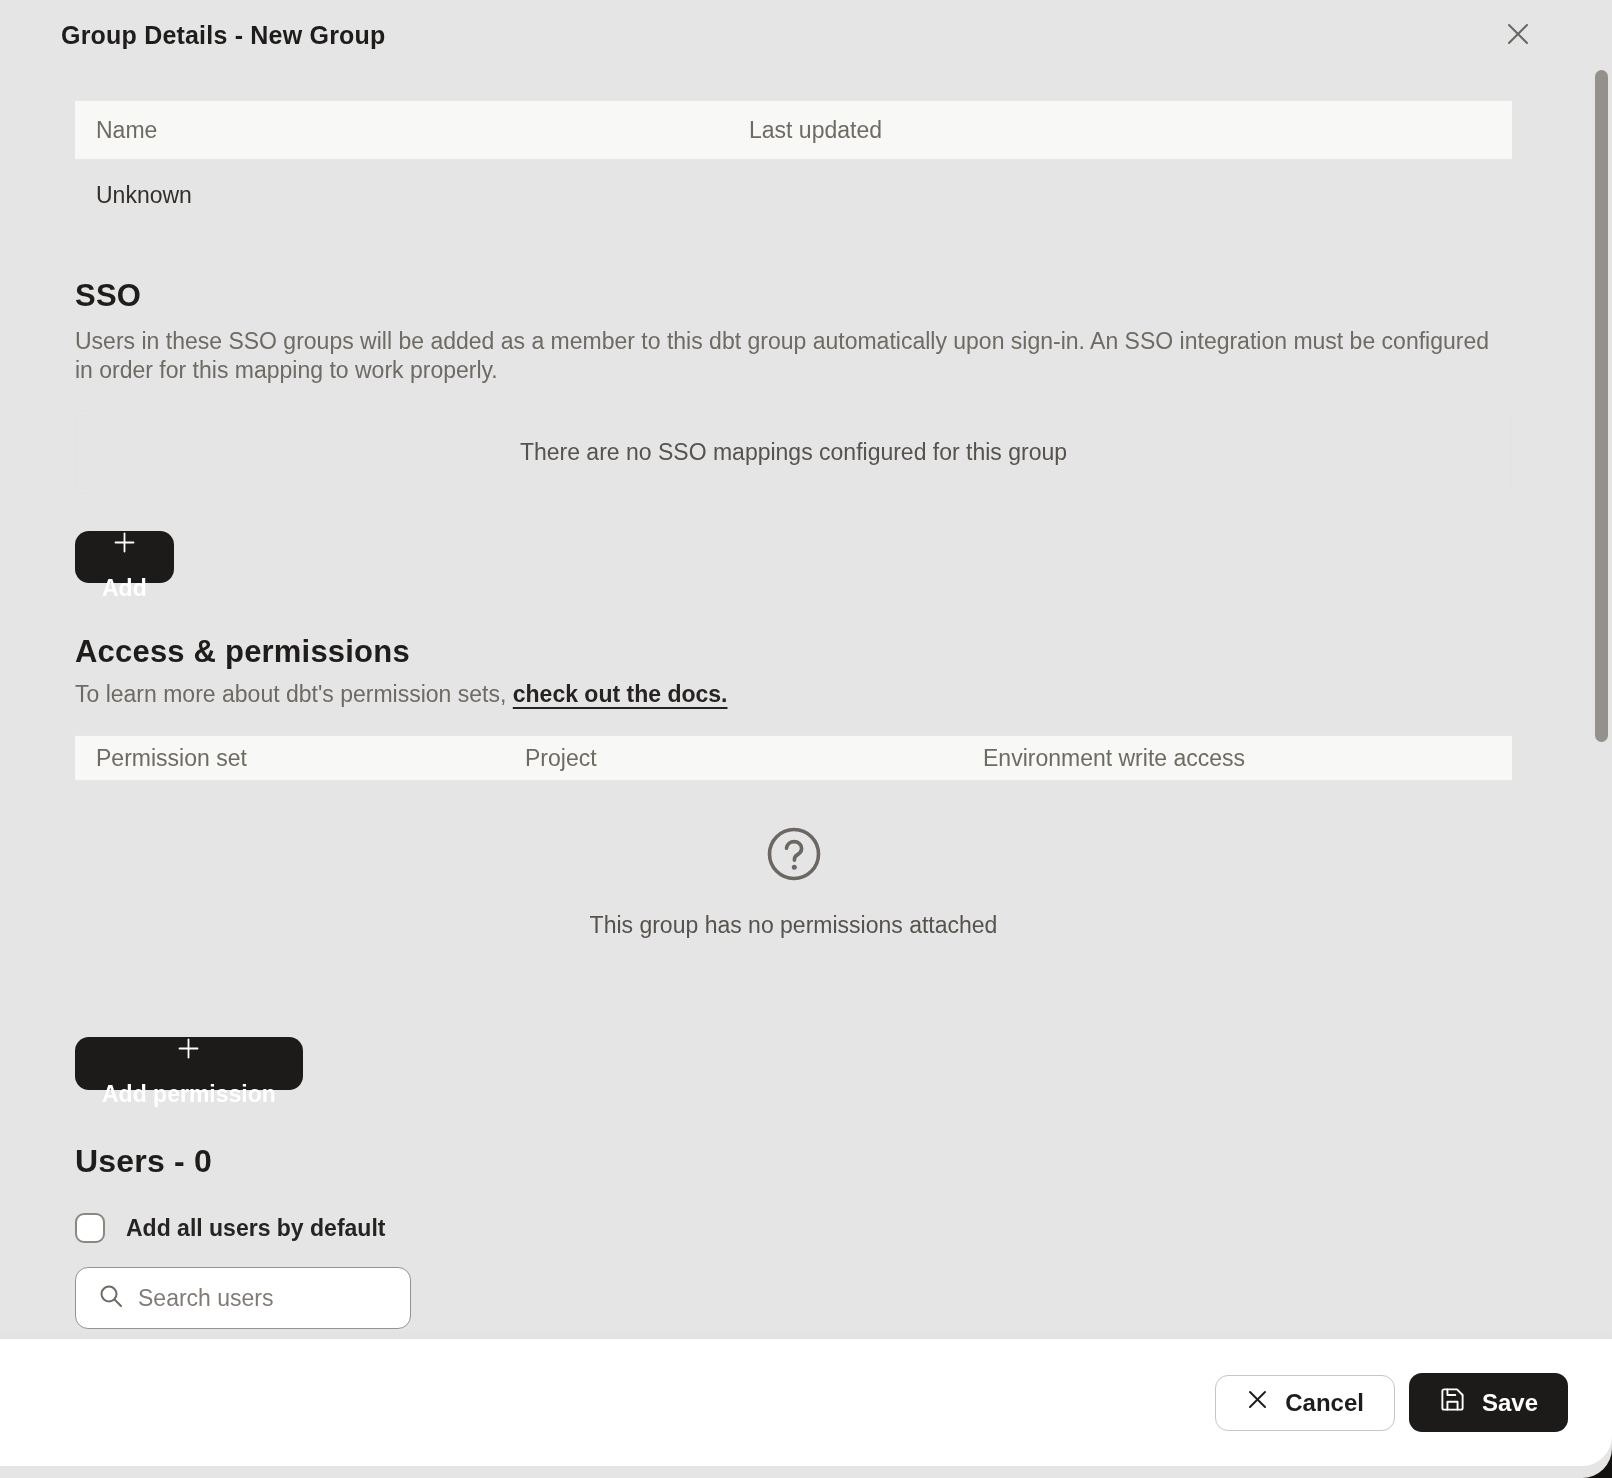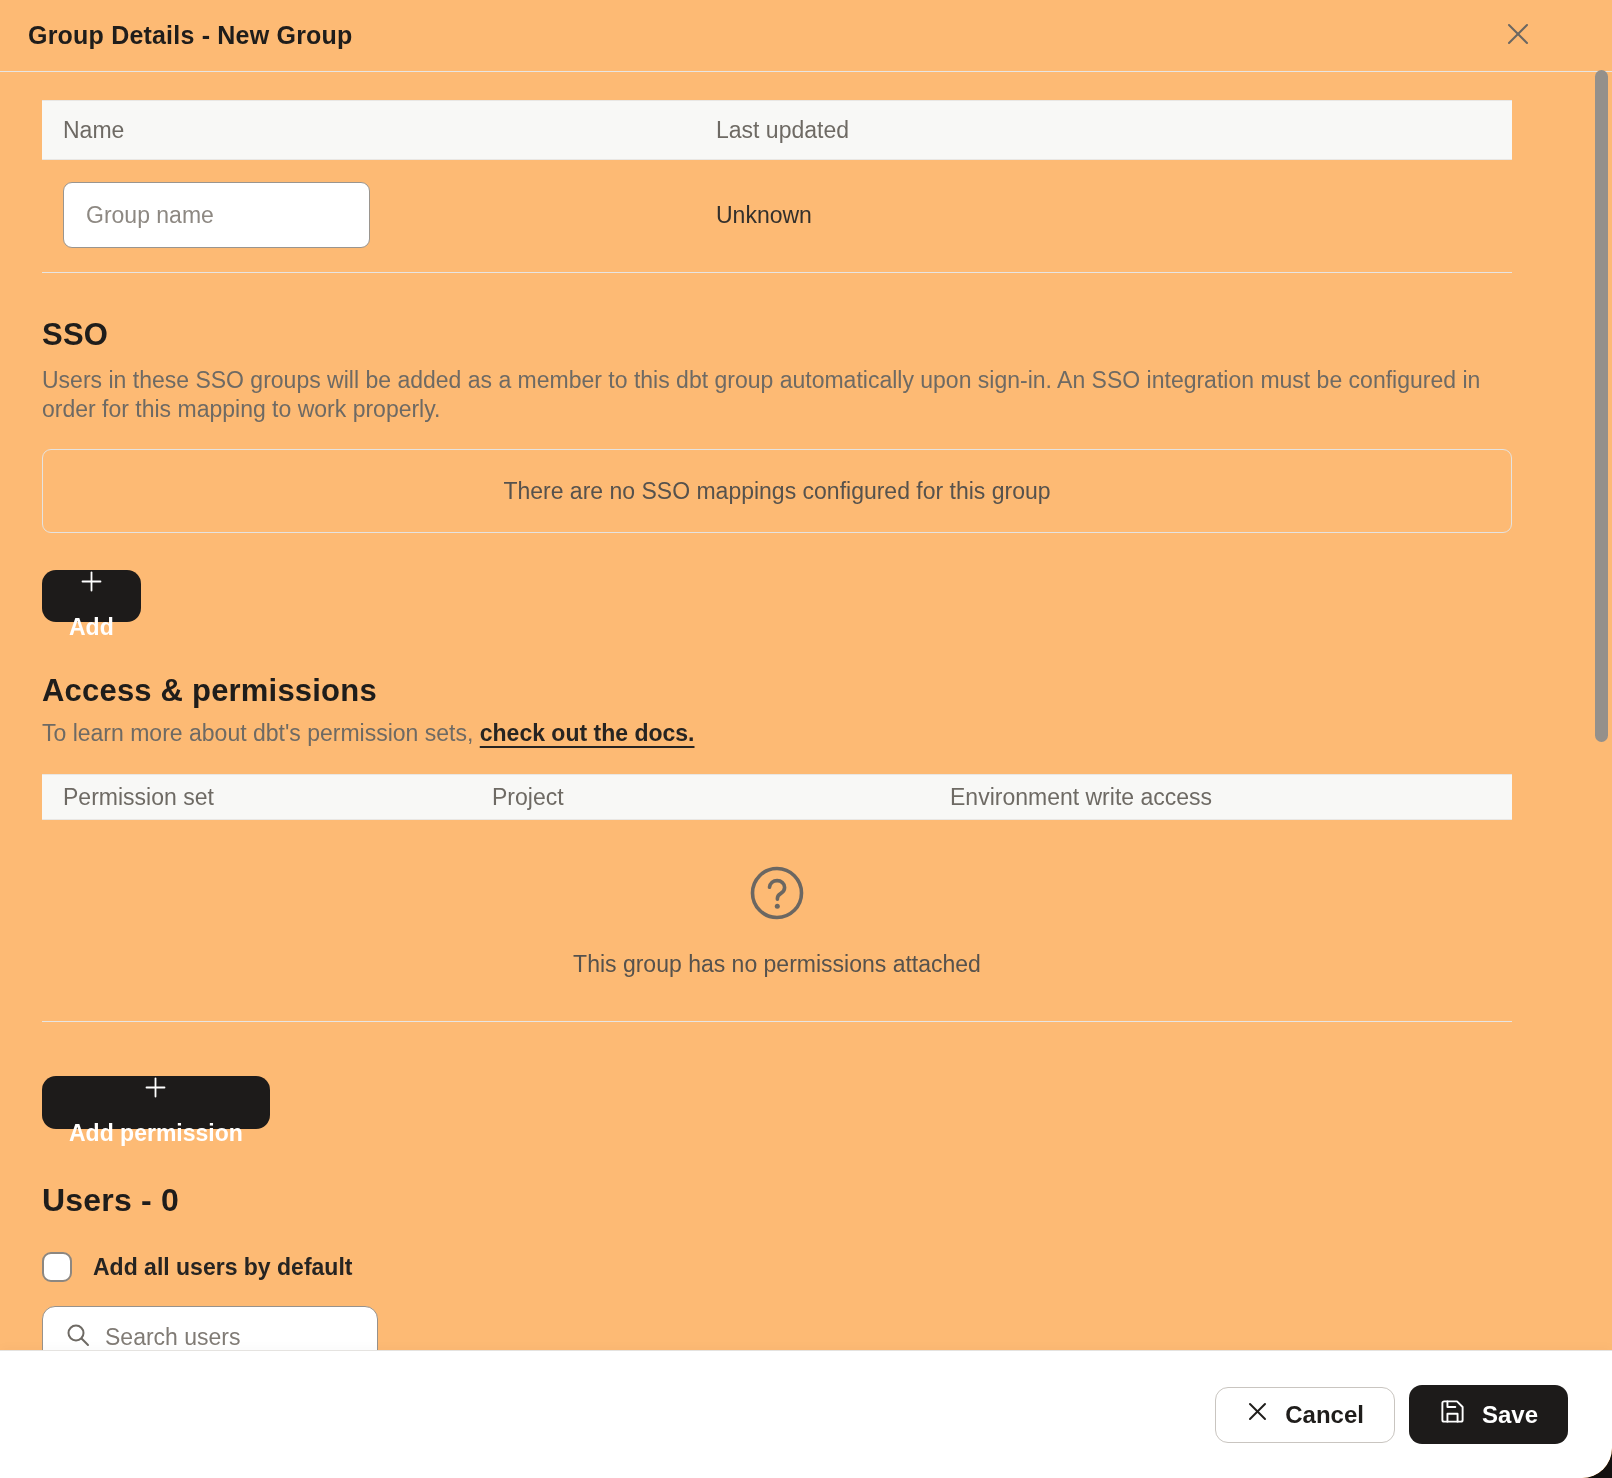--- a/index.html
+++ b/index.html
@@ -7,23 +7,24 @@
   body {
     font-family:"Liberation Sans","DejaVu Sans",sans-serif;
     background:#131110;
     position:relative;
     overflow:hidden;
     color:#262422;
   }
   .backdrop-corner { position:absolute; right:0; bottom:0; width:46px; height:46px; background:#131110; }
   .modal {
     position:absolute; inset:0;
-    background:#fdba74;
+    background:#e5e5e5;
     border-bottom-right-radius:30px;
     overflow:hidden;
+    padding-left:33px;
   }
   
   .modal-header {
     height:72px;
     border-bottom:1px solid #e7e5e2;
     display:flex; align-items:center; justify-content:space-between;
     padding:0 28px;
   }
   .modal-title { font-size:25px; font-weight:700; letter-spacing:.2px; color:#1f1d1b; }
   .icon-btn { background:none; border:none; cursor:pointer; display:flex; align-items:center; justify-content:center; width:36px; height:36px; margin-right:48px; }
@@ -133,21 +134,21 @@
     border:none; outline:none;
     font-size:23px; font-family:inherit;
     color:#262422;
     flex:1; min-width:0;
     background:transparent;
   }
   .search-box input::placeholder { color:#807b75; }
 
   
   .modal-footer {
-    position:absolute; left:0; right:0; bottom:0;
+    position:absolute; left:0; right:0; bottom:12px;
     height:128px;
     background:#ffffff;
     border-top:1px solid #e5e3e0;
     box-shadow:0 -4px 10px rgba(0,0,0,.02);
     display:flex; align-items:center; justify-content:flex-end;
     gap:14px;
     padding-right:44px;
     border-bottom-right-radius:30px;
   }
   .btn-cancel {
@@ -202,23 +203,20 @@
   </div>
 
   <div class="content">
 
     <div class="name-table">
       <div class="thead-row">
         <div>Name</div>
         <div>Last updated</div>
       </div>
       <div class="name-body-row">
-        <div>
-          <input class="text-input" type="text" placeholder="Group name" style="">
-        </div>
         <div class="cell-value">Unknown</div>
       </div>
     </div>
 
     <div class="sso-section">
       <h2 class="section-heading">SSO</h2>
       <p class="section-desc">Users in these SSO groups will be added as a member to this dbt group automatically upon sign-in. An SSO integration must be configured in order for this mapping to work properly.</p>
       <div class="empty-box">
         <span>There are no SSO mappings configured for this group</span>
       </div>

